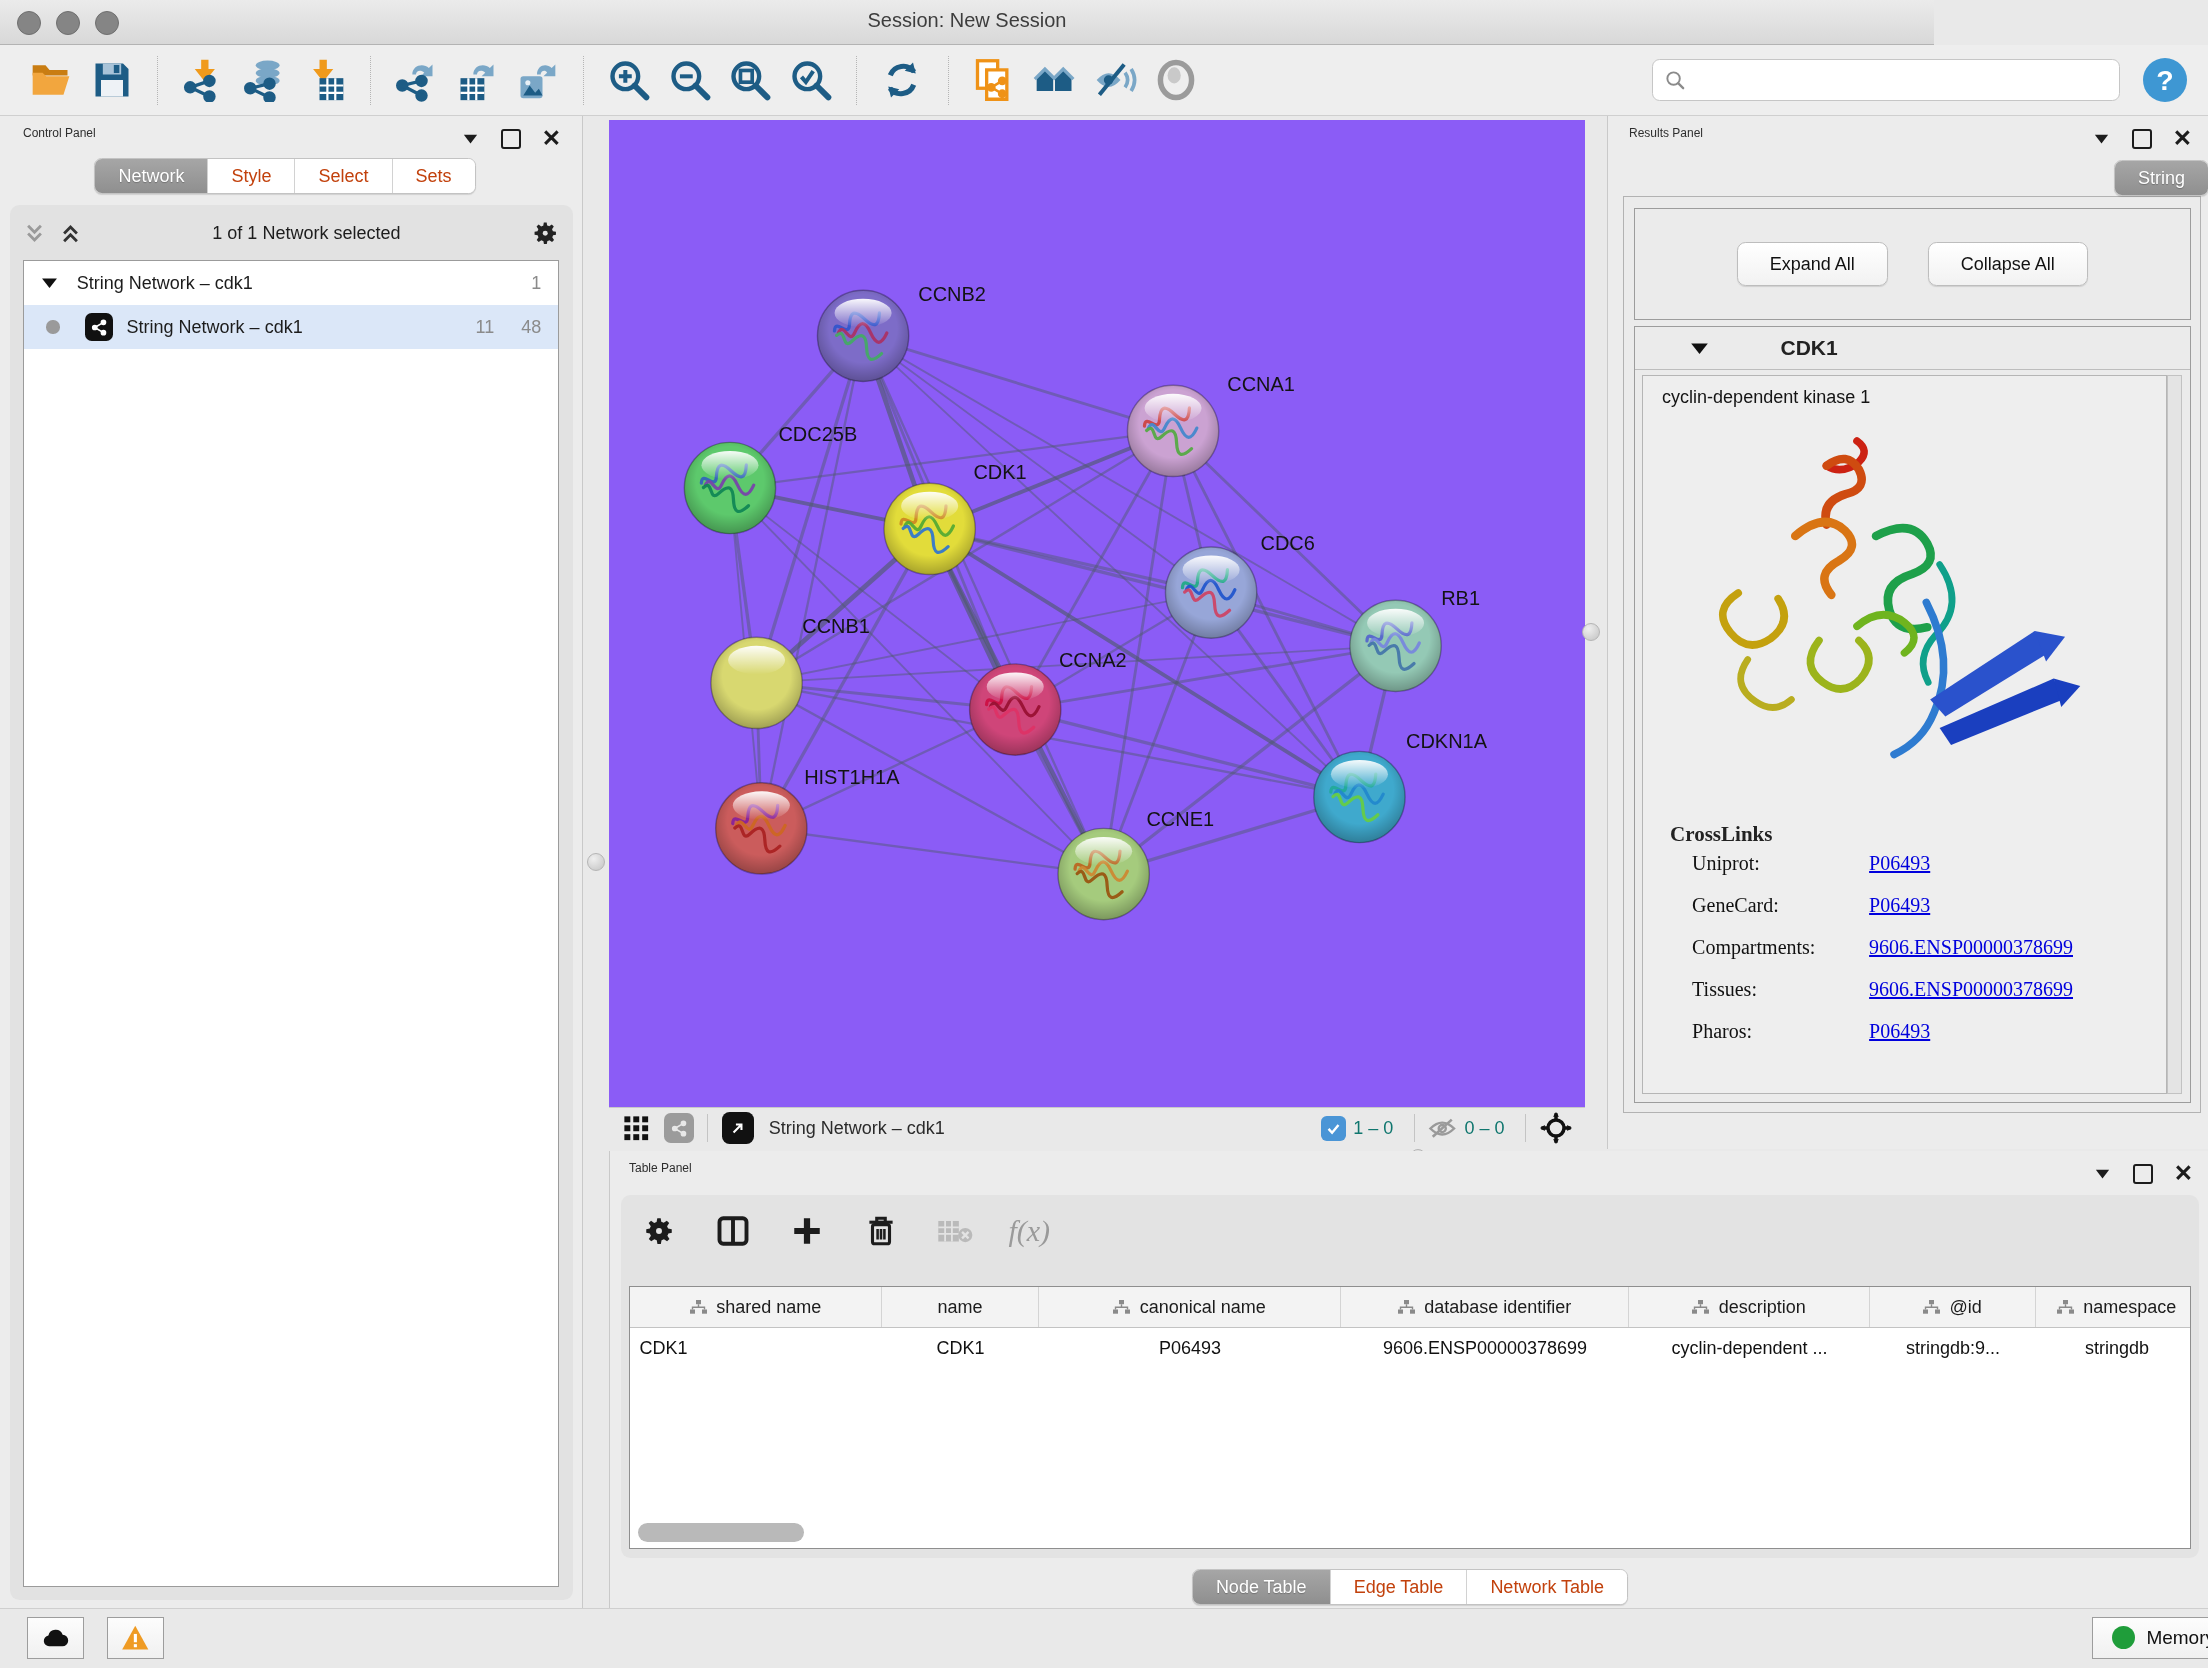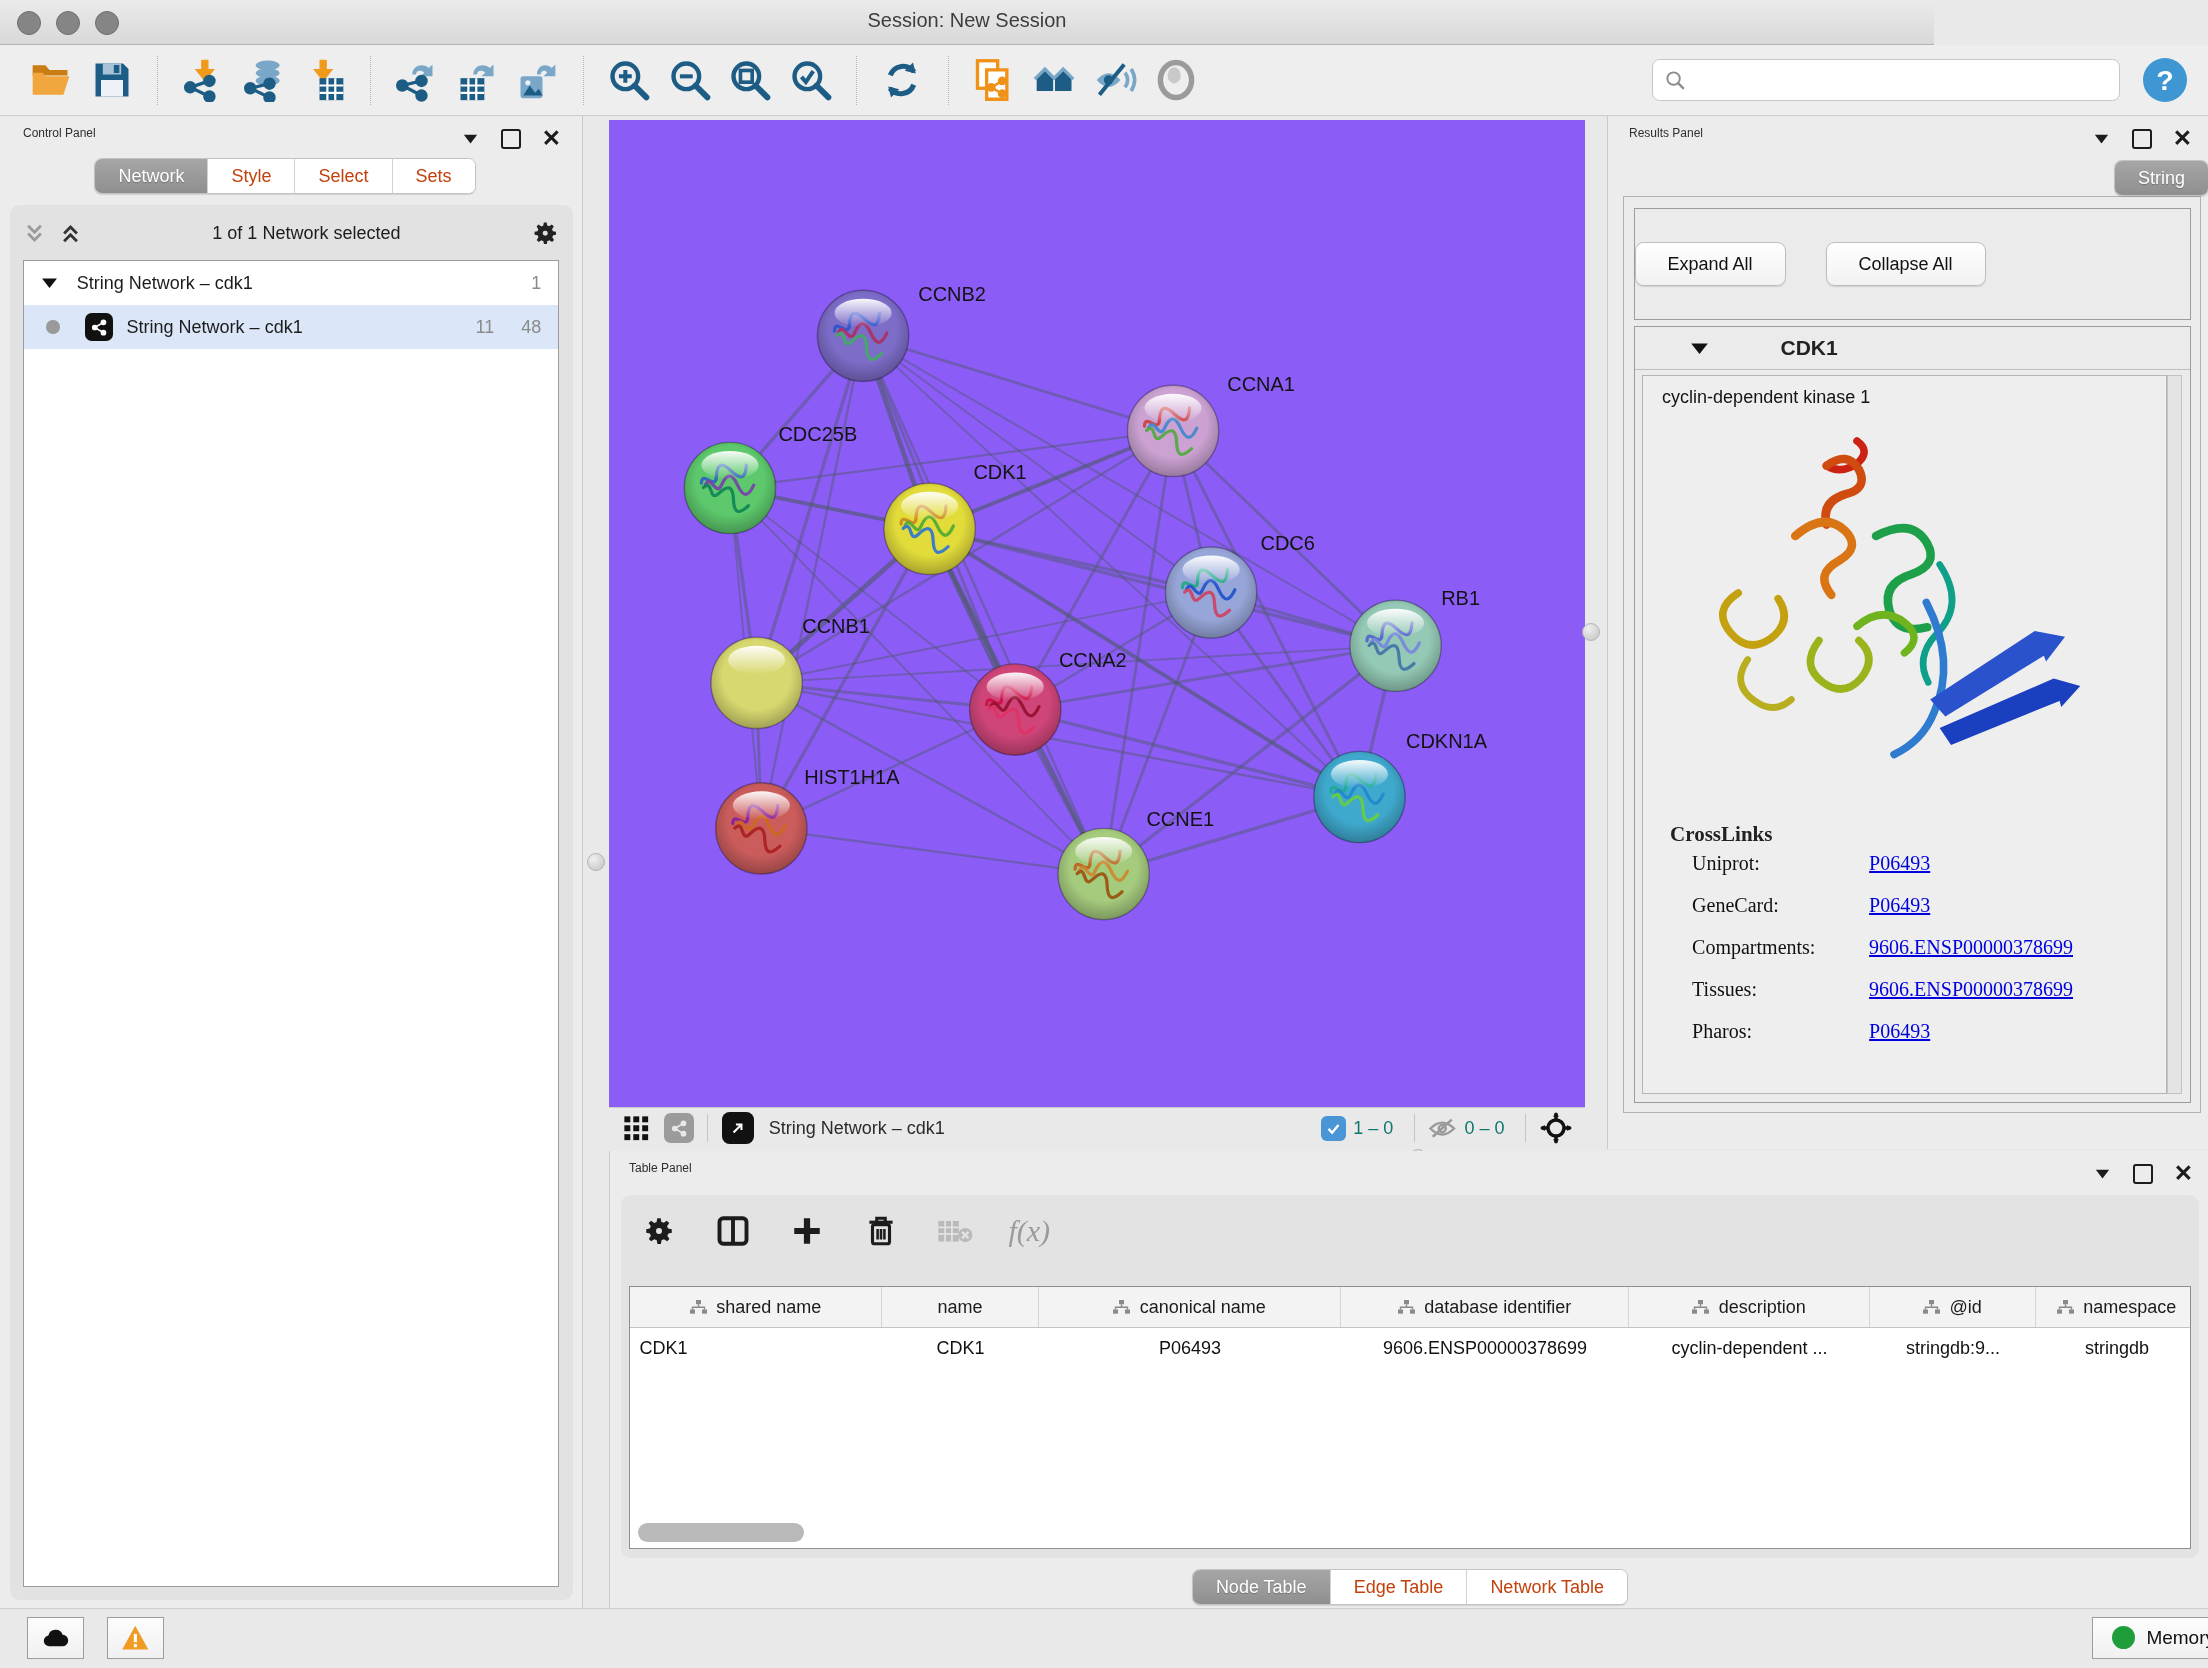--- a/index.html
+++ b/index.html
@@ -56,21 +56,21 @@
   .netbar .vsep{height:28.5px;border-left:1px solid #c4c4c4;margin:0 13.3px;}
   .netbar .ntitle{font-size:18px;color:#2b2b2b;margin-left:15px;}
   .netbar .right{margin-left:auto;display:flex;align-items:center;}
   .cntgray{font-size:18px;color:#0f766e;margin:0 7.6px;}
   .chk{width:25px;height:25px;border-radius:5.7px;background:#4a95d6;display:flex;align-items:center;justify-content:center;}
   
   .rpanel{position:absolute;left:1607px;top:116px;width:601px;height:1033px;background:#ececec;border-left:1px solid #c9c9c9;}
   .rtab{position:absolute;left:0;right:0;top:44px;text-align:right;z-index:2;}
   .rbox{position:absolute;left:15px;right:7.6px;top:80px;height:915px;background:#ebebeb;border:1px solid #b2b2b2;}
   .rbtns{position:absolute;left:9.5px;right:9.5px;top:11.4px;height:110px;border:1px solid #9c9c9c;
-    display:flex;align-items:center;gap:40px;}
+    display:flex;align-items:center;justify-content:center;gap:40px;}
   .wbtn{background:linear-gradient(#ffffff,#f2f2f2);border:1px solid #bdbdbd;border-radius:8.6px;
     font-size:18px;color:#111;padding:10.5px 32px;box-shadow:0 1px 1px rgba(0,0,0,.12);}
   .rentry{position:absolute;left:9.5px;right:9.5px;top:129px;bottom:9.5px;border:1px solid #9c9c9c;}
   .rehead{height:42px;display:flex;align-items:center;border-bottom:1px solid #bdbdbd;}
   .rehead .nm{font-size:21px;font-weight:bold;margin-left:72px;}
   .recontent{position:absolute;left:7.6px;right:23px;top:48px;bottom:7.6px;border:1px solid #b5b5b5;background:#eeeeee;overflow:hidden;}
   .rscroll{position:absolute;right:7.6px;top:48px;bottom:7.6px;width:13.3px;background:#e4e4e4;border:1px solid #c2c2c2;}
   .redesc{font-size:18px;color:#141414;margin:11.4px 0 0 19px;}
   .xl-title{font-family:"Liberation Serif",serif;font-weight:bold;font-size:21px;margin:17px 0 5.7px 27px;}
   .xrow{display:flex;font-family:"Liberation Serif",serif;font-size:20px;margin:0 0 19px 49px;}

